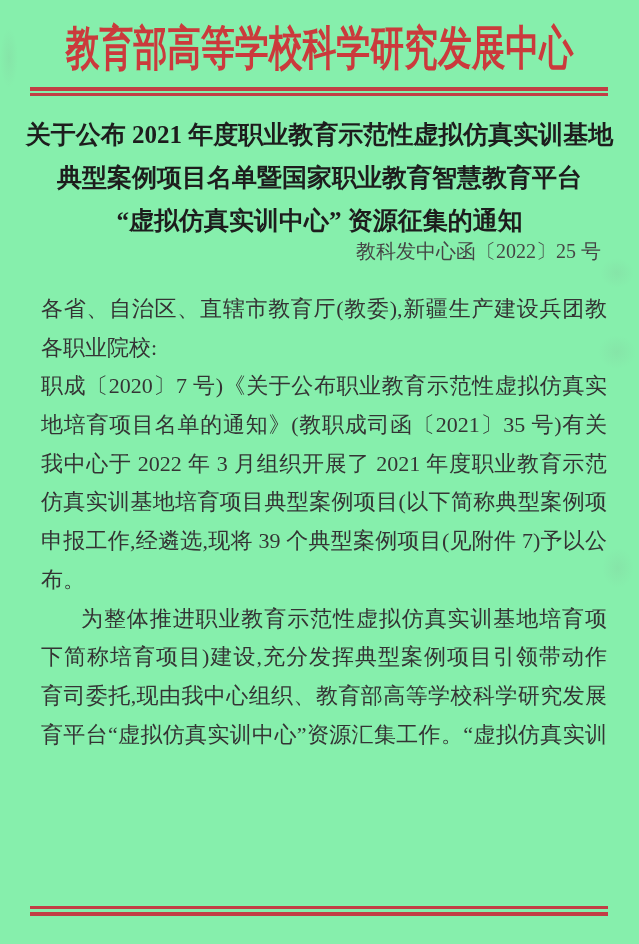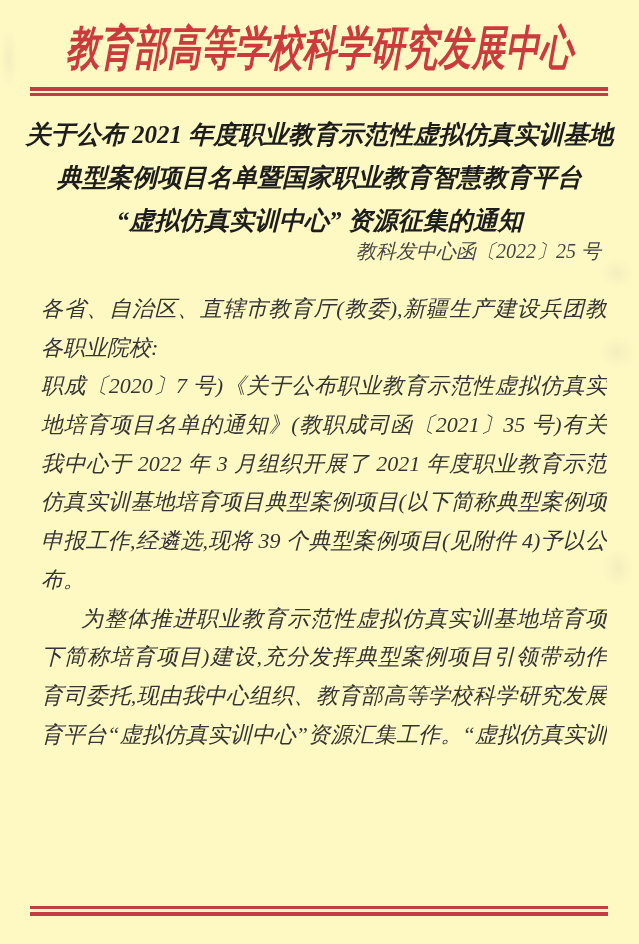--- a/index.html
+++ b/index.html
@@ -1,23 +1,22 @@
 <!DOCTYPE html>
 <html><head>
 <meta charset="utf-8">
 <style>
   html, body { margin: 0; padding: 0; background: #ffffff; }
   .page {
     position: relative;
     width: 639px;
     height: 944px;
-    background: #fef9c3;
+    background: #86efac;
     overflow: hidden;
     font-family: "Liberation Serif", "DejaVu Serif", serif;
-    font-style: italic;
   }
   
   .letterhead {
     position: absolute;
     top: 18px; left: 0;
     width: 639px; height: 60px;
     display: flex; justify-content: center; align-items: center;
   }
   .org-name {
     font-size: 47px;
@@ -107,21 +106,21 @@
 
   <div class="doc-number">教科发中心函〔2022〕25 号</div>
 
   <div class="body-text">
     <div class="bl j">各省、自治区、直辖市教育厅(教委),新疆生产建设兵团教育局,</div>
     <div class="bl">各职业院校:</div>
     <div class="bl j">职成〔2020〕7 号)《关于公布职业教育示范性虚拟仿真实训基</div>
     <div class="bl j">地培育项目名单的通知》(教职成司函〔2021〕35 号)有关要求,</div>
     <div class="bl j">我中心于 2022 年 3 月组织开展了 2021 年度职业教育示范性虚拟</div>
     <div class="bl j">仿真实训基地培育项目典型案例项目(以下简称典型案例项目)</div>
-    <div class="bl j">申报工作,经遴选,现将 39 个典型案例项目(见附件 4)予以公</div>
+    <div class="bl j">申报工作,经遴选,现将 39 个典型案例项目(见附件 7)予以公</div>
     <div class="bl">布。</div>
     <div class="bl j ind">为整体推进职业教育示范性虚拟仿真实训基地培育项目(以</div>
     <div class="bl j">下简称培育项目)建设,充分发挥典型案例项目引领带动作用,</div>
     <div class="bl j">育司委托,现由我中心组织、教育部高等学校科学研究发展中心</div>
     <div class="bl j">育平台“虚拟仿真实训中心”资源汇集工作。“虚拟仿真实训中</div>
   </div>
 
   <div class="rule rule-bottom"></div>
 
   <div class="artifact a1"></div>

